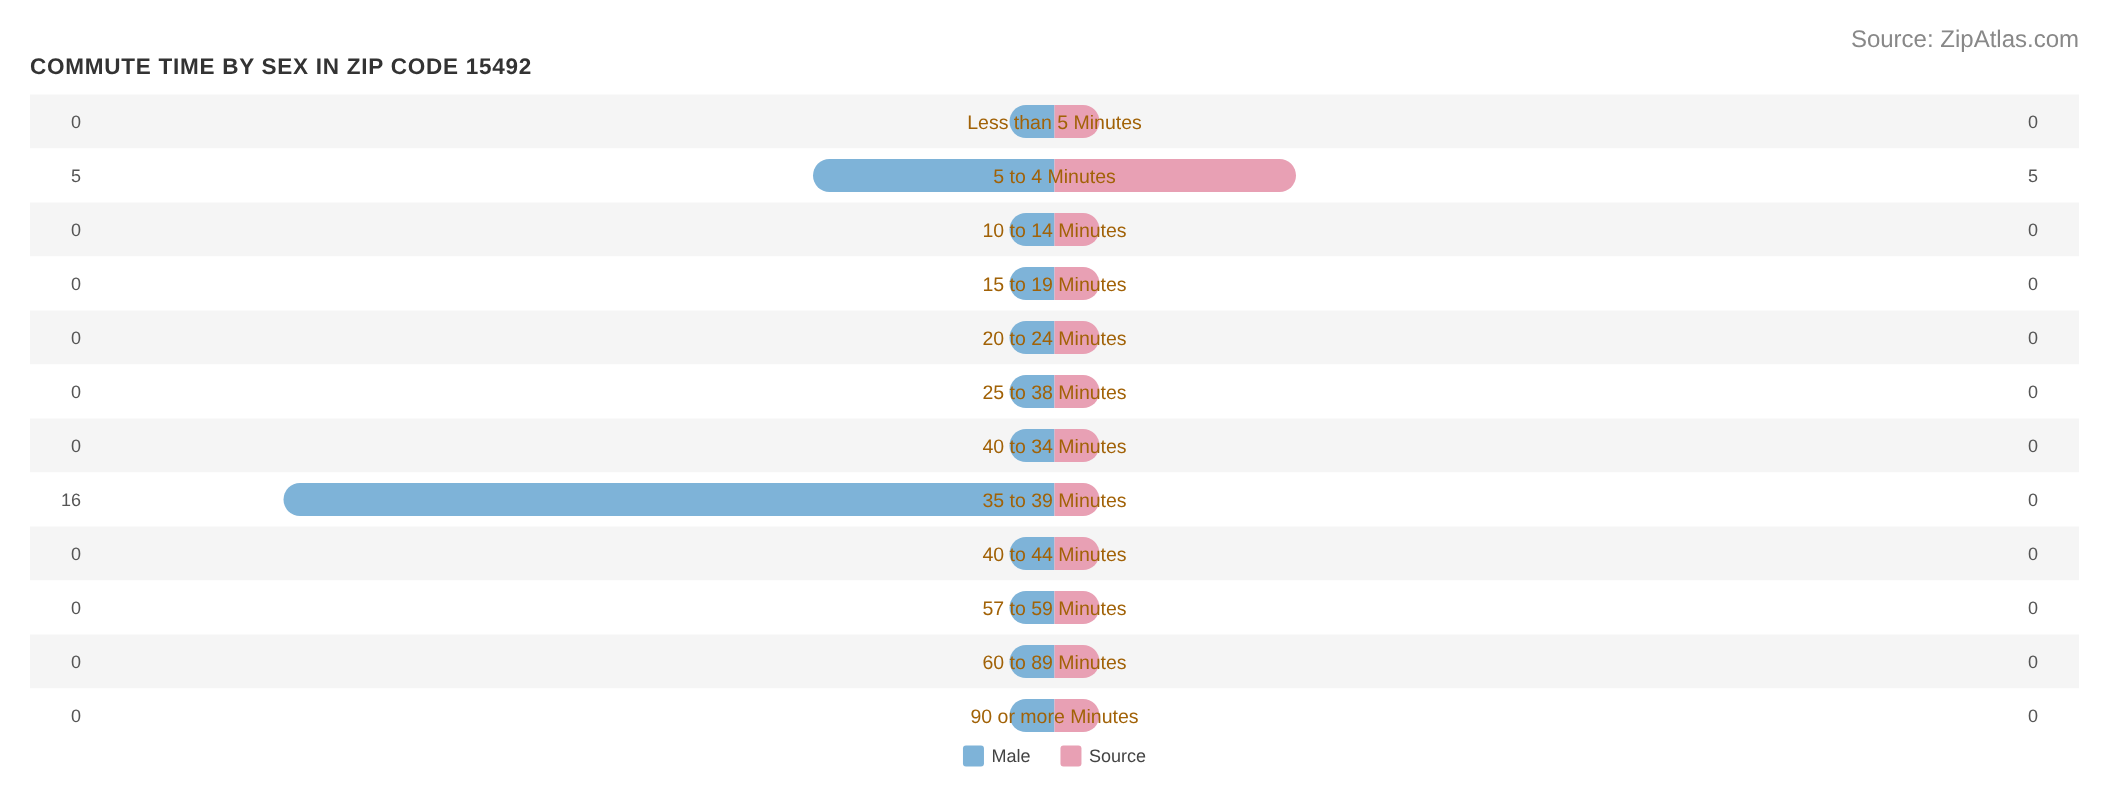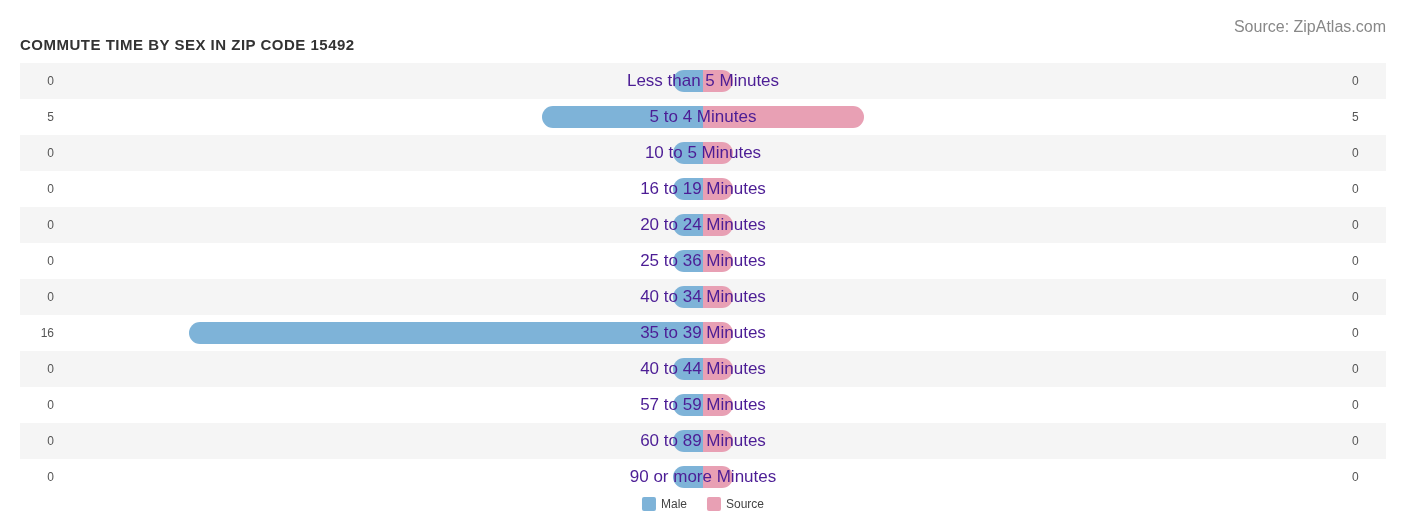--- a/index.html
+++ b/index.html
@@ -72,22 +72,22 @@
       align-items: center;
       height: 100%;
       position: relative;
     }
 
     
     .center-label {
       position: absolute;
       left: 50%;
       transform: translateX(-50%);
-      font-size: 17px;
-      color: #4c1d95;
+      font-size: 13px;
+      color: #a16207;
       white-space: nowrap;
       z-index: 2;
       pointer-events: none;
     }
 
     
     .male-bar {
       position: absolute;
       right: 50%;
       height: 22px;
@@ -208,48 +208,48 @@
         <div class="bars-wrapper">
           <div class="center-label">5 to 4 Minutes</div>
           <div class="male-bar" style="width: 12.5%;"></div>
           <div class="female-bar" style="width: 12.5%;"></div>
         </div>
         <div class="right-value">5</div>
       </div>
       <div class="bar-row" style="background: rgb(245, 245, 245);">
         <div class="left-value">0</div>
         <div class="bars-wrapper">
-          <div class="center-label">10 to 5 Minutes</div>
-          <div class="zero-stub-male"></div>
-          <div class="zero-stub-female"></div>
-        </div>
-        <div class="right-value">0</div>
-      </div>
-      <div class="bar-row" style="background: rgb(255, 255, 255);">
-        <div class="left-value">0</div>
-        <div class="bars-wrapper">
-          <div class="center-label">16 to 19 Minutes</div>
+          <div class="center-label">10 to 14 Minutes</div>
+          <div class="zero-stub-male"></div>
+          <div class="zero-stub-female"></div>
+        </div>
+        <div class="right-value">0</div>
+      </div>
+      <div class="bar-row" style="background: rgb(255, 255, 255);">
+        <div class="left-value">0</div>
+        <div class="bars-wrapper">
+          <div class="center-label">15 to 19 Minutes</div>
           <div class="zero-stub-male"></div>
           <div class="zero-stub-female"></div>
         </div>
         <div class="right-value">0</div>
       </div>
       <div class="bar-row" style="background: rgb(245, 245, 245);">
         <div class="left-value">0</div>
         <div class="bars-wrapper">
           <div class="center-label">20 to 24 Minutes</div>
           <div class="zero-stub-male"></div>
           <div class="zero-stub-female"></div>
         </div>
         <div class="right-value">0</div>
       </div>
       <div class="bar-row" style="background: rgb(255, 255, 255);">
         <div class="left-value">0</div>
         <div class="bars-wrapper">
-          <div class="center-label">25 to 36 Minutes</div>
+          <div class="center-label">25 to 38 Minutes</div>
           <div class="zero-stub-male"></div>
           <div class="zero-stub-female"></div>
         </div>
         <div class="right-value">0</div>
       </div>
       <div class="bar-row" style="background: rgb(245, 245, 245);">
         <div class="left-value">0</div>
         <div class="bars-wrapper">
           <div class="center-label">40 to 34 Minutes</div>
           <div class="zero-stub-male"></div>

